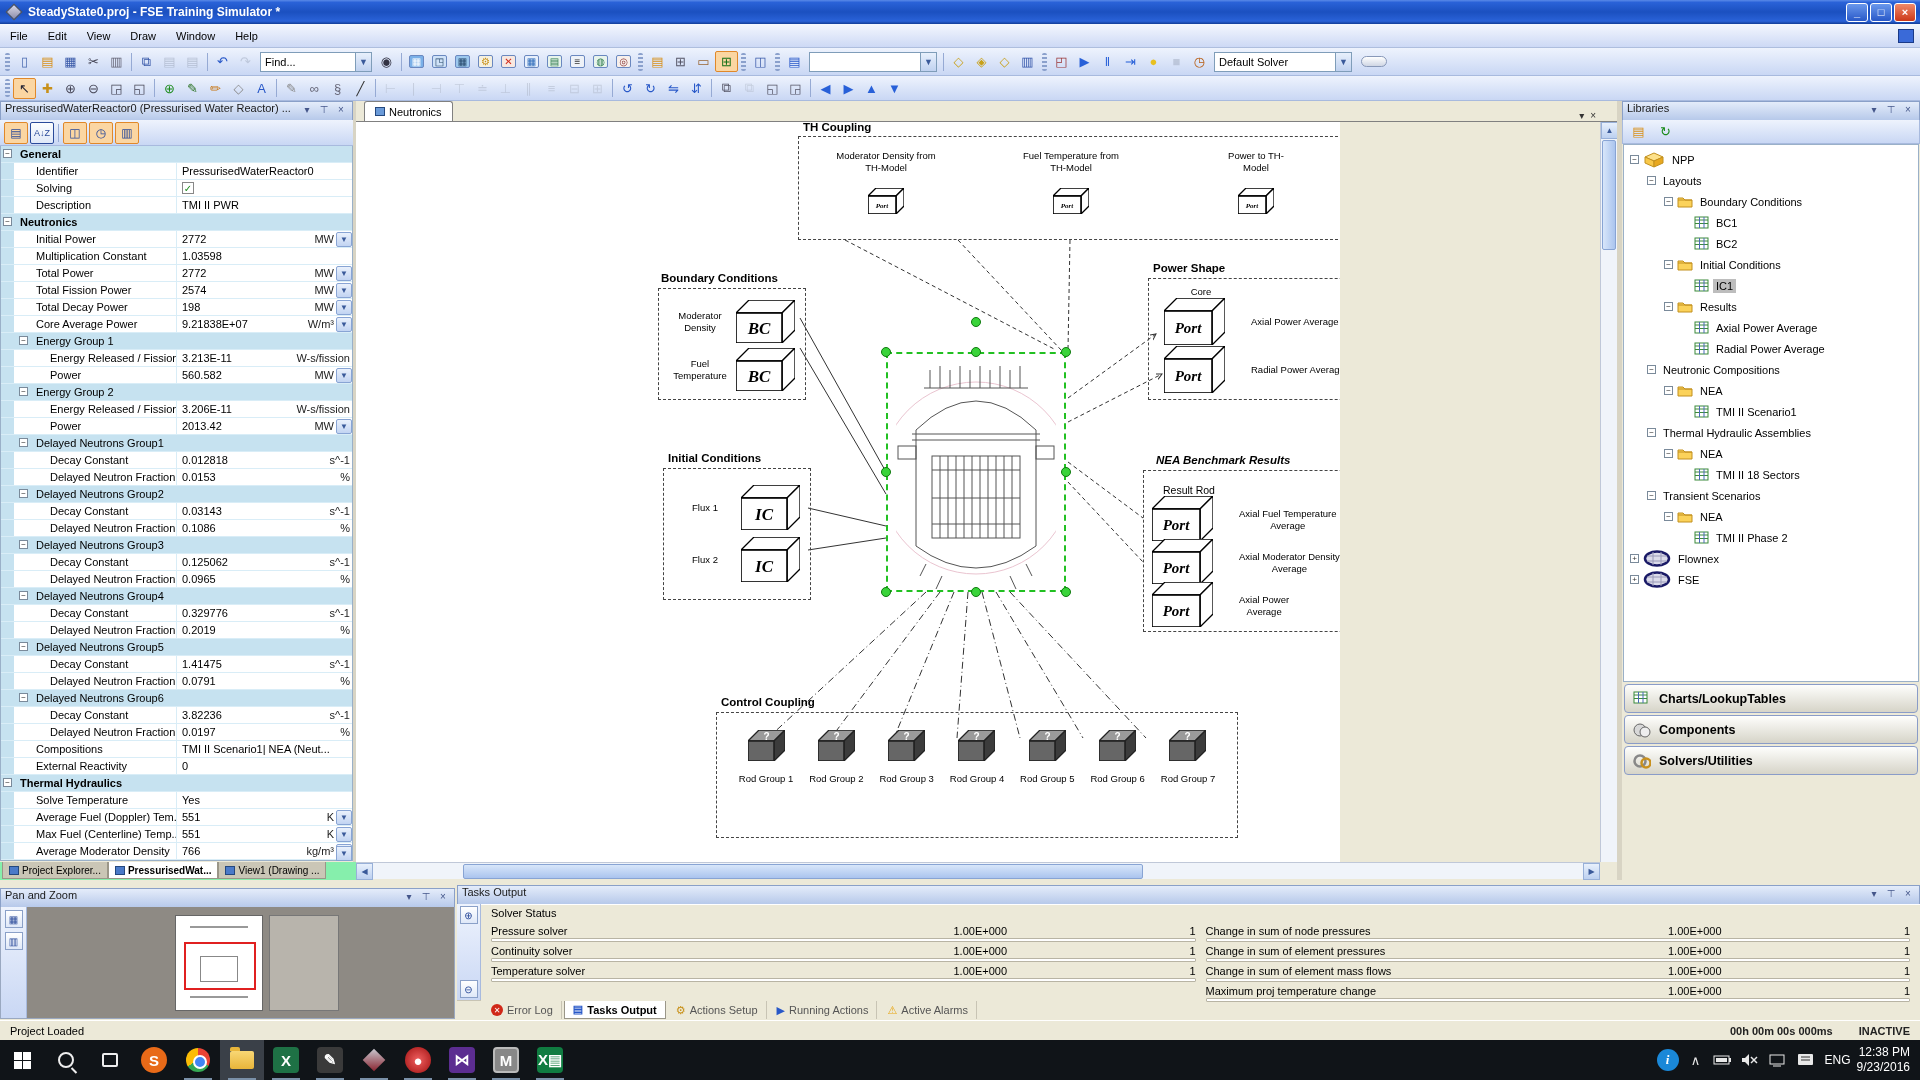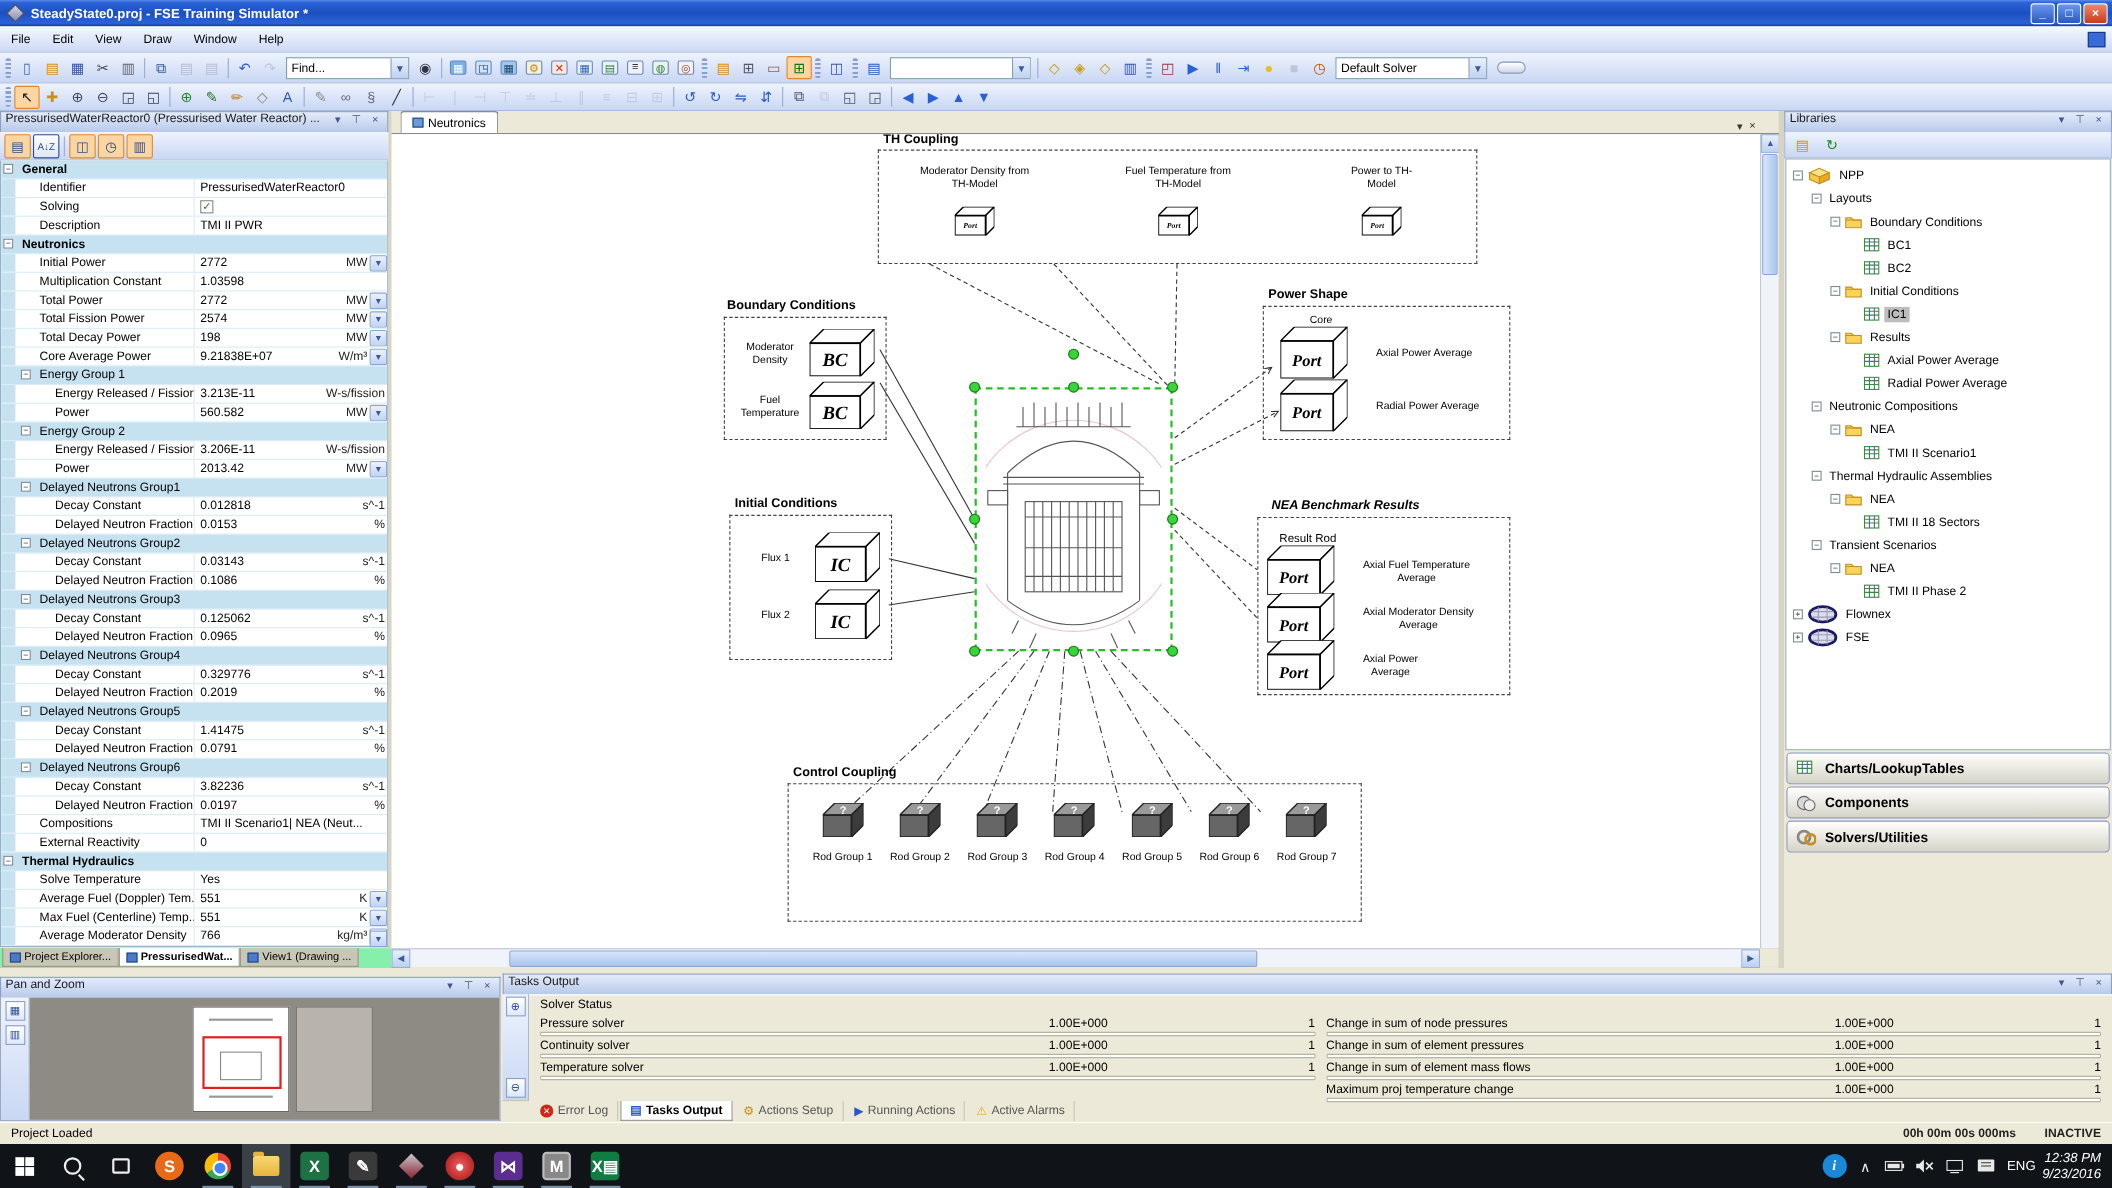--- a/index.html
+++ b/index.html
@@ -78,21 +78,21 @@
     border-top:none;background:#cac6b6;font-size:10px;white-space:nowrap;}
   .ltab.on{background:#fff;font-weight:bold;}
   .ticon{width:10px;height:9px;background:#4a7ac8;border:1px solid #24487e;}
 
   
   .doctabs{position:absolute;left:356px;top:101px;width:1262px;height:21px;background:#ece9d8;border-bottom:1px solid #808080;display:flex;align-items:flex-end;}
   .doctab{height:20px;display:flex;align-items:center;gap:4px;padding:0 10px;background:#fff;border:1px solid #808080;border-bottom:none;
     border-radius:3px 3px 0 0;margin-left:8px;}
   .doctab .ticon{background:#6a9ad8;}
   .doctabs .dbtns{margin-left:auto;margin-right:22px;display:flex;gap:6px;color:#333;font-size:10px;}
-  .canvas{position:absolute;left:356px;top:122px;width:1244px;height:740px;background:#fff;overflow:hidden;}
+  .canvas{position:absolute;left:356px;top:122px;width:984px;height:740px;background:#fff;overflow:hidden;}
   .vscroll{position:absolute;left:1600px;top:122px;width:17px;height:757px;background:#f0f4fa;border-left:1px solid #c0c8d8;}
   .hscroll{position:absolute;left:356px;top:862px;width:1244px;height:17px;background:#f0f4fa;border-top:1px solid #c0c8d8;display:flex;}
   .sbtn{width:17px;height:17px;background:linear-gradient(#e8f0fc,#bcd0f0);border:1px solid #98b0d8;color:#3a5a9a;font-size:8px;
     display:flex;align-items:center;justify-content:center;flex:none;}
   .vthumb{position:absolute;left:1px;top:18px;width:14px;height:110px;background:linear-gradient(90deg,#d8e6fa,#aac4ee);border:1px solid #88a4d4;border-radius:2px;}
   .hthumb{margin-left:90px;width:680px;height:15px;align-self:center;background:linear-gradient(#d8e6fa,#aac4ee);border:1px solid #88a4d4;border-radius:2px;}
   .corner{position:absolute;left:1600px;top:862px;width:17px;height:17px;background:#ece9d8;}
   .splitter{position:absolute;left:1617px;top:101px;width:5px;height:779px;background:#d8d4c4;}
 
   .gbox{position:absolute;border:1px dashed #444;}
@@ -165,21 +165,21 @@
   .appc{width:26px;height:26px;border-radius:4px;display:flex;align-items:center;justify-content:center;font-weight:bold;font-size:15px;}
   .chrome{width:24px;height:24px;border-radius:50%;background:conic-gradient(#ea4335 0 33%,#34a853 33% 66%,#fbbc05 66% 100%);position:relative;}
   .chrome::after{content:"";position:absolute;left:7px;top:7px;width:10px;height:10px;border-radius:50%;background:#4285f4;border:2px solid #fff;}
   .folder{width:24px;height:18px;background:linear-gradient(#f8d775,#e8b53a);border-radius:2px;position:relative;}
   .folder::before{content:"";position:absolute;left:0;top:-4px;width:10px;height:4px;background:#e8b53a;border-radius:2px 2px 0 0;}
   .fsed{width:16px;height:16px;background:linear-gradient(135deg,#c8c8d0,#8a2430);transform:rotate(45deg);}
   .tray{margin-left:auto;display:flex;align-items:center;gap:6px;padding-right:10px;}
   .trayi{color:#e8e8e8;font-size:13px;display:flex;align-items:center;justify-content:center;width:22px;}
   .infob{width:22px;height:22px;border-radius:50%;background:#1a88d8;color:#fff;font-weight:bold;font-size:13px;
     display:flex;align-items:center;justify-content:center;font-family:"Liberation Serif",serif;font-style:italic;}
-  .clock{text-align:right;font-size:12px;line-height:1.25;font-style:italic;}
+  .clock{text-align:right;font-size:12px;line-height:1.25;}
 </style>
 </head>
 <body>
 
 <div class="app">
 
   <div class="titlebar">
     <div class="diamond"></div>
     <span>SteadyState0.proj - FSE Training Simulator *</span>
     <div class="winbtns">

